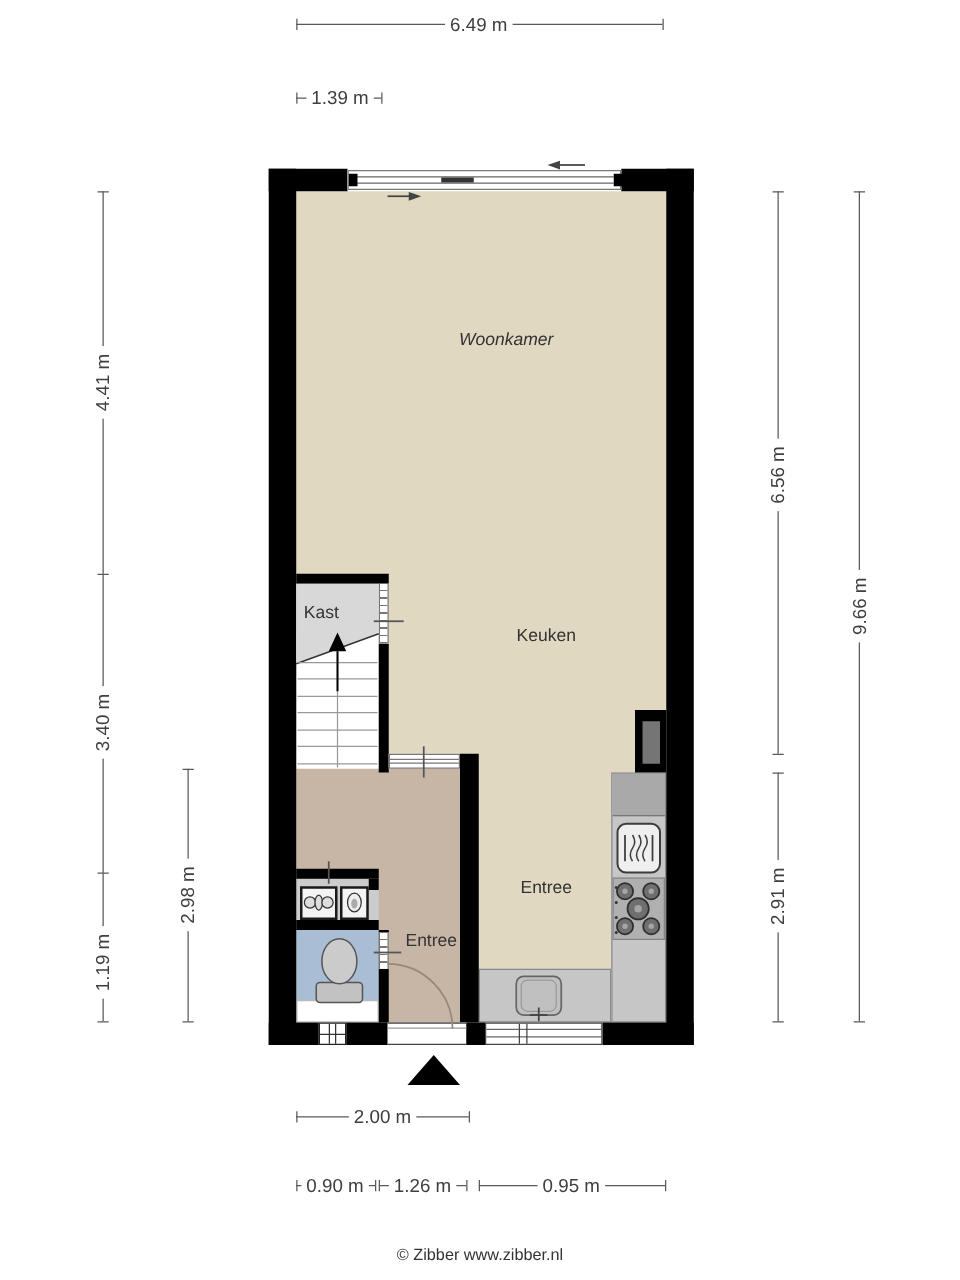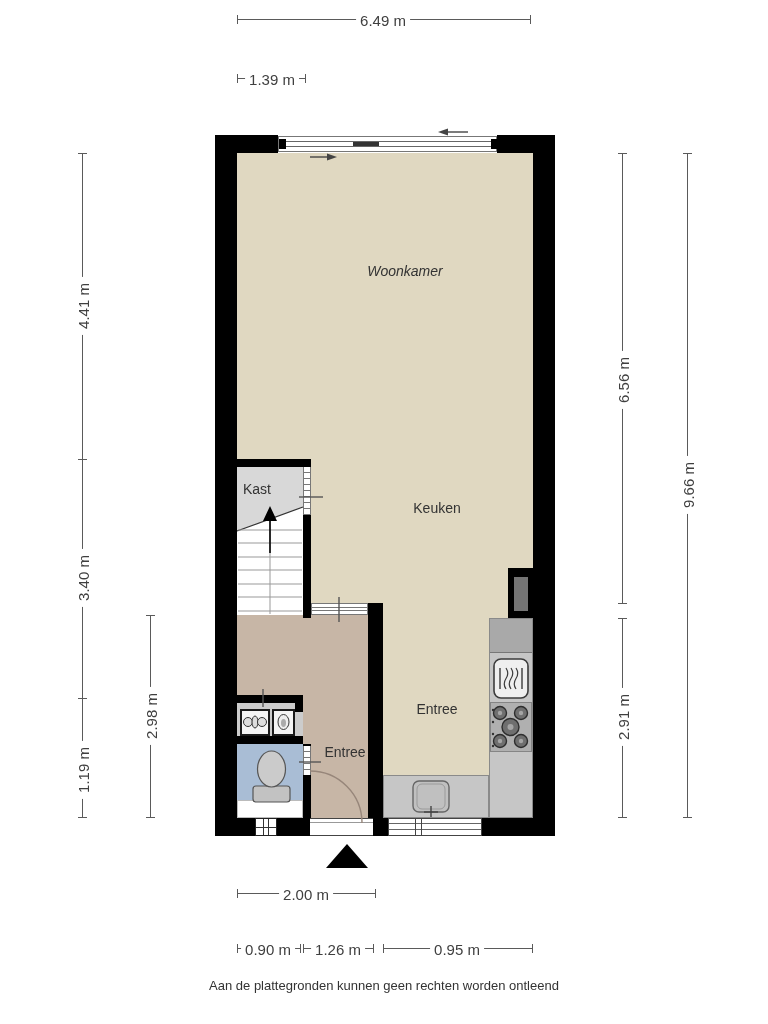--- a/index.html
+++ b/index.html
@@ -244,15 +244,15 @@
   <div class="dim-line-h" style="left:303px;top:948px;width:70px;"></div>
   <div class="tick-v" style="left:303px;top:944px;"></div>
   <div class="tick-v" style="left:373px;top:944px;"></div>
   <span class="dim-label" style="left:338px;top:949px;">1.26 m</span>
 
   <div class="dim-line-h" style="left:383px;top:948px;width:149px;"></div>
   <div class="tick-v" style="left:383px;top:944px;"></div>
   <div class="tick-v" style="left:532px;top:944px;"></div>
   <span class="dim-label" style="left:457px;top:949px;">0.95 m</span>
 
-  <div class="footer-line" style="top:978px;">Aan de plattegronden kunnen geen rechten worden ontleend</div>
+  <div class="footer-line" style="top:996px;">© Zibber www.zibber.nl</div>
 
 </div>
 
 </body></html>

